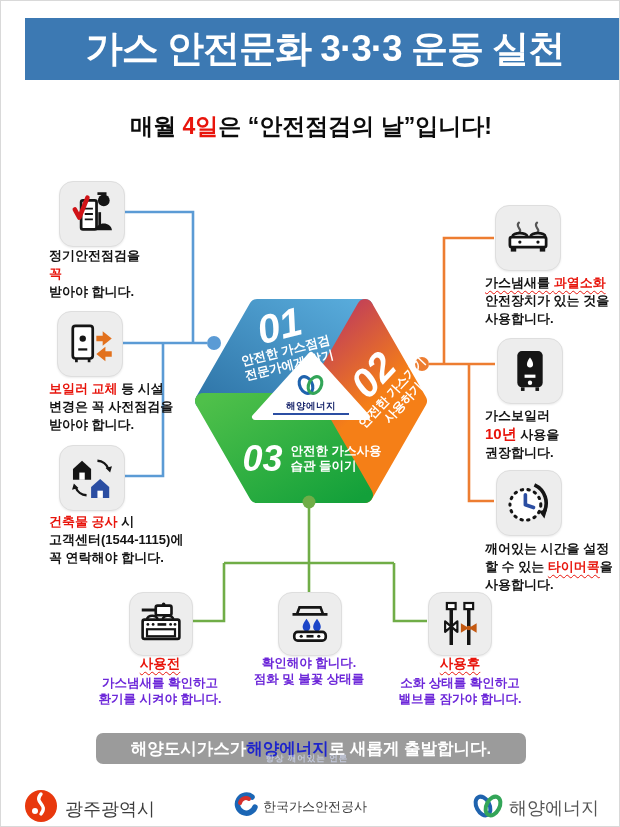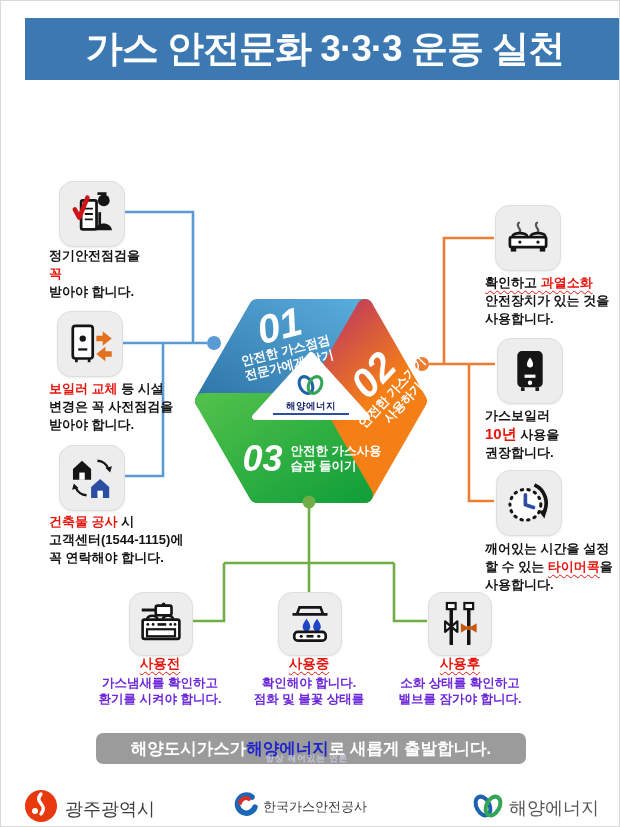--- a/index.html
+++ b/index.html
@@ -42,20 +42,23 @@
 </style>
 </head>
 <body>
 
 <div id="canvas">
 
   <div class="abs header">
     <span>가스 안전문화 3·3·3 운동 실천</span>
   </div>
 
+  <div class="abs subtitle">
+    <span>매월 </span><span class="red">4일</span><span>은 “안전점검의 날”입니다!</span>
+  </div>
 
   <svg class="abs" style="left:0;top:0" width="620" height="827" viewBox="0 0 620 827">
 
     <g fill="none" stroke-width="2.6">
       <g stroke="#5b9bd5">
         <path d="M122,211 H192 V341"></path>
         <path d="M118,342 H206"></path>
         <path d="M162,342 V475 H122"></path>
       </g>
       <g stroke="#ed7d31">
@@ -183,21 +186,21 @@
       <ellipse cx="23" cy="30" rx="8" ry="3.5" fill="#fff" stroke="#151515" stroke-width="3"></ellipse>
       <ellipse cx="43" cy="30" rx="8" ry="3.5" fill="#fff" stroke="#151515" stroke-width="3"></ellipse>
       <rect x="12" y="31" width="40" height="11" rx="2" fill="#fff" stroke="#151515" stroke-width="3"></rect>
       <circle cx="23" cy="36.5" r="1.8" fill="#151515"></circle>
       <circle cx="43" cy="36.5" r="1.8" fill="#151515"></circle>
       <rect x="13" y="42" width="6" height="5" fill="#151515"></rect>
       <rect x="45" y="42" width="6" height="5" fill="#151515"></rect>
     </svg>
   </div>
   <div class="side-text" style="left:484px;top:273px;">
-    <div><span class="wavy">확인하고 </span><span class="red wavy">과열소화</span></div>
+    <div><span class="wavy">가스냄새를 </span><span class="red wavy">과열소화</span></div>
     <div>안전장치가 있는 것을</div>
     <div>사용합니다.</div>
   </div>
 
   <div class="card" style="left:496px;top:337px;">
     <svg width="58" height="58" viewBox="0 0 64 64">
       <rect x="18" y="10" width="28" height="40" rx="5" fill="#151515"></rect>
       <path d="M32,17 c4.5,5.5 4.5,11 0,11 c-4.5,0 -4.5,-5.5 0,-11 z" fill="#fff"></path>
       <rect x="26" y="36" width="12" height="3.5" fill="#fff"></rect>
       <circle cx="32" cy="45" r="2.4" fill="#fff"></circle>
@@ -251,21 +254,20 @@
       <path d="M12,21 h40 M17,21 l3,-8 h24 l3,8" stroke="#151515" stroke-width="3" fill="none"></path>
       <path d="M26,40 c-5,-4 -1,-10 2,-14 c3,4 7,10 2,14 c-1,1 -3,1 -4,0 z" fill="#1d46c8"></path>
       <path d="M38,40 c-5,-4 -1,-10 2,-14 c3,4 7,10 2,14 c-1,1 -3,1 -4,0 z" fill="#1d46c8"></path>
       <rect x="14" y="41" width="36" height="10" rx="4" fill="#fff" stroke="#151515" stroke-width="3"></rect>
       <circle cx="22" cy="46" r="1.8" fill="#151515"></circle>
       <rect x="28" y="44.5" width="8" height="3" fill="#151515"></rect>
       <circle cx="42" cy="46" r="1.8" fill="#151515"></circle>
     </svg>
   </div>
   <div class="bottom-block" style="left:226px;top:654px;width:164px;">
-    <div class="bottom-label">사용중</div>
     <div class="bottom-line">확인해야 합니다.</div>
     <div class="bottom-line">점화 및 불꽃 상태를</div>
   </div>
 
   <div class="card" style="left:427px;top:591px;width:62px;height:62px;">
     <svg width="56" height="56" viewBox="0 0 64 64">
       <path d="M22,15 v41" stroke="#151515" stroke-width="4"></path>
       <rect x="17" y="8" width="10" height="7" fill="#fff" stroke="#151515" stroke-width="2.5"></rect>
       <path d="M15,29 l7,6 -7,6 z M29,29 l-7,6 7,6 z" fill="#fff" stroke="#151515" stroke-width="2.5" stroke-linejoin="round"></path>
       <path d="M42,15 v41" stroke="#151515" stroke-width="4"></path>

